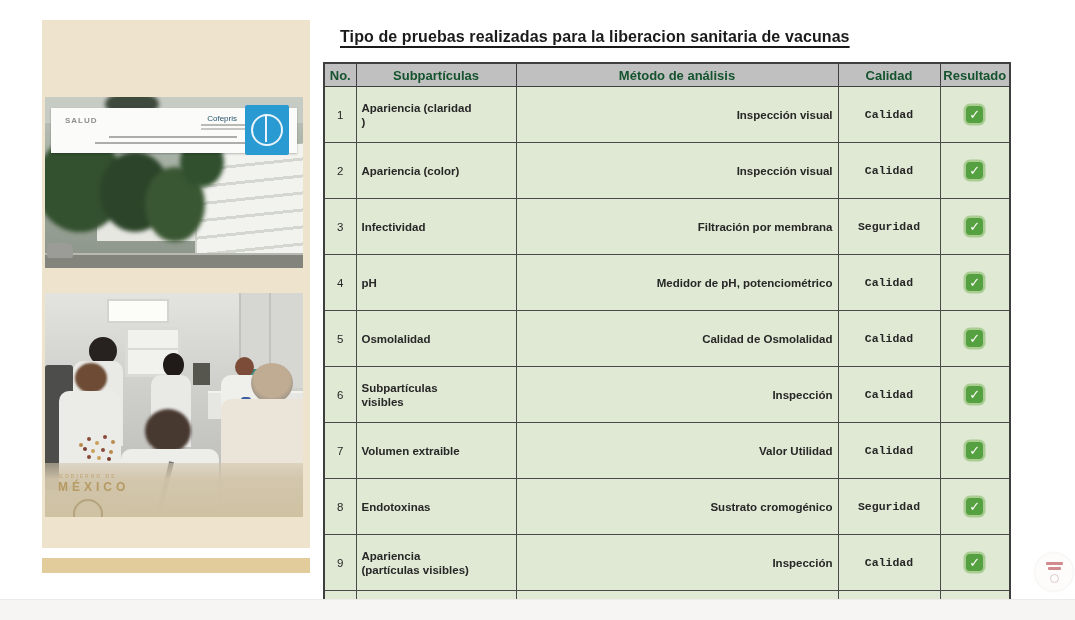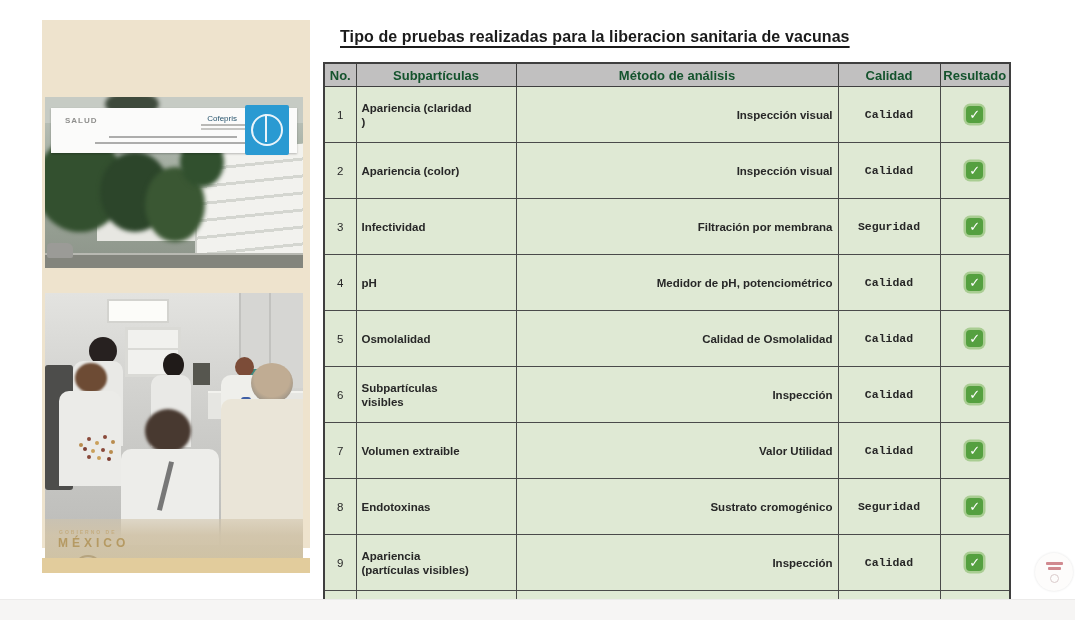--- a/index.html
+++ b/index.html
@@ -31,21 +31,21 @@
   .banner-cofepris{position:absolute;right:60px;top:6px;font-size:8px;color:#28556e;font-weight:normal;}
   .banner-cofepris-sub{position:absolute;right:52px;top:16px;width:44px;height:2px;background:#b9b9b6;box-shadow:0 4px 0 #c6c6c3;}
   .cap-line{position:absolute;background:#9a9a98;height:2px;opacity:.8;}
   .cl1{left:58px;top:28px;width:128px;}
   .cl2{left:44px;top:34px;width:156px;}
   .who-box{position:absolute;right:8px;top:-3px;width:44px;height:50px;background:#2a9ad2;border-radius:2px;display:flex;align-items:center;justify-content:center;}
   .who-circle{width:28px;height:28px;border:2px solid #eaf4fa;border-radius:50%;position:relative;}
   .who-circle:after{content:"";position:absolute;left:12px;top:-2px;width:2px;height:28px;background:#eaf4fa;}
 
   
-  .photo-bottom{left:45px;top:293px;width:258px;height:280px;background:linear-gradient(180deg,#e3e3e0 0%,#d2d2cf 35%,#c3c3c0 70%,#b8b8b5 100%);}
+  .photo-bottom{left:45px;top:293px;width:258px;height:224px;background:linear-gradient(180deg,#e3e3e0 0%,#d2d2cf 35%,#c3c3c0 70%,#b8b8b5 100%);}
   .lab-light{position:absolute;left:62px;top:6px;width:58px;height:20px;background:#fcfcf9;border:2px solid #d3d3cf;}
   .lab-window{position:absolute;left:80px;top:34px;width:50px;height:44px;background:#f1f1ee;border:3px solid #dadad6;}
   .lab-window:after{content:"";position:absolute;left:0;top:18px;width:100%;height:2px;background:#dadad6;}
   .lab-cabinet{position:absolute;right:0;top:0;width:62px;height:95px;background:#d6d6d3;border-left:2px solid #c2c2bf;}
   .lab-cabinet:after{content:"";position:absolute;left:28px;top:0;width:2px;height:100%;background:#c2c2bf;}
   .lab-bench{position:absolute;right:0;top:98px;width:95px;height:26px;background:#e6e6e2;border-top:2px solid #f2f2ee;}
   .lab-machine{position:absolute;left:0;top:72px;width:28px;height:125px;background:#4d4d4b;border-radius:3px;}
   .lab-monitor{position:absolute;left:148px;top:70px;width:17px;height:22px;background:#56564f;}
   .lab-teal{position:absolute;right:38px;top:76px;width:20px;height:17px;background:#3d8d83;border-radius:2px;}
   .head{position:absolute;border-radius:50%;}

